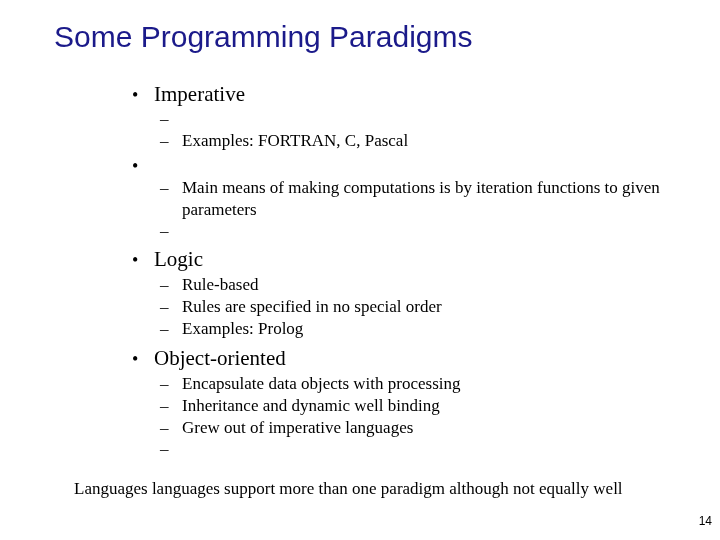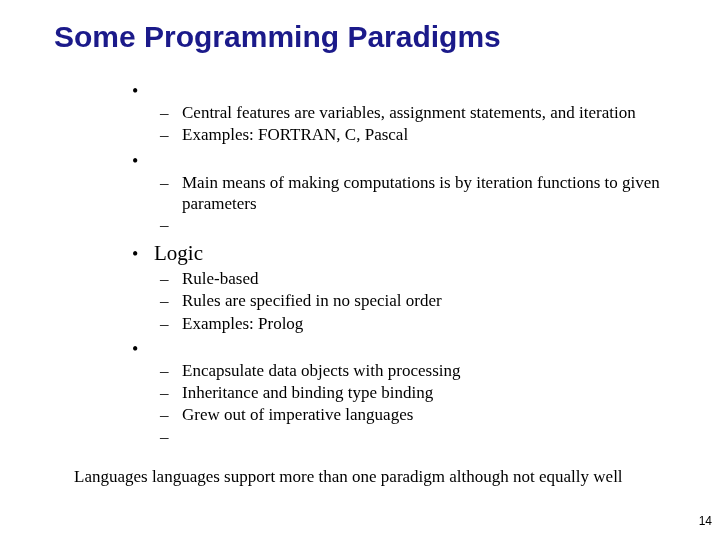--- a/index.html
+++ b/index.html
@@ -8,21 +8,21 @@
       height: 540px;
       background: #ffffff;
       font-family: "Times New Roman", Times, serif;
       color: #000000;
       position: relative;
       padding: 20px 38px 10px 54px;
     }
     .title {
       font-family: Arial, Helvetica, sans-serif;
       font-size: 30px;
-      font-weight: 700;
+      font-weight: 400;
       color: #1b1a8a;
       margin-bottom: 28px;
     }
     .content {
       padding-left: 78px;
     }
     .bullet-row {
       display: flex;
       align-items: baseline;
       margin-top: 6px;
@@ -67,24 +67,24 @@
   </style>
 </head>
 <body>
 
 <div class="title">Some Programming Paradigms</div>
 
 <div class="content">
 
   <div class="bullet-row">
     <span class="bullet-dot">•</span>
+    <span class="bullet-text">Imperative</span>
   </div>
   <div class="sub-row">
     <span class="sub-dash">–</span>
-    <span class="sub-text">Central features are variables, assignment statements, and iteration</span>
   </div>
   <div class="sub-row">
     <span class="sub-dash">–</span>
     <span class="sub-text">Examples: FORTRAN, C, Pascal</span>
   </div>
 
   <div class="bullet-row">
     <span class="bullet-dot">•</span>
   </div>
   <div class="sub-row">
@@ -107,28 +107,29 @@
     <span class="sub-dash">–</span>
     <span class="sub-text">Rules are specified in no special order</span>
   </div>
   <div class="sub-row">
     <span class="sub-dash">–</span>
     <span class="sub-text">Examples: Prolog</span>
   </div>
 
   <div class="bullet-row">
     <span class="bullet-dot">•</span>
+    <span class="bullet-text">Object-oriented</span>
   </div>
   <div class="sub-row">
     <span class="sub-dash">–</span>
     <span class="sub-text">Encapsulate data objects with processing</span>
   </div>
   <div class="sub-row">
     <span class="sub-dash">–</span>
-    <span class="sub-text">Inheritance and binding type binding</span>
+    <span class="sub-text">Inheritance and dynamic well binding</span>
   </div>
   <div class="sub-row">
     <span class="sub-dash">–</span>
     <span class="sub-text">Grew out of imperative languages</span>
   </div>
   <div class="sub-row">
     <span class="sub-dash">–</span>
   </div>
 
 </div>

